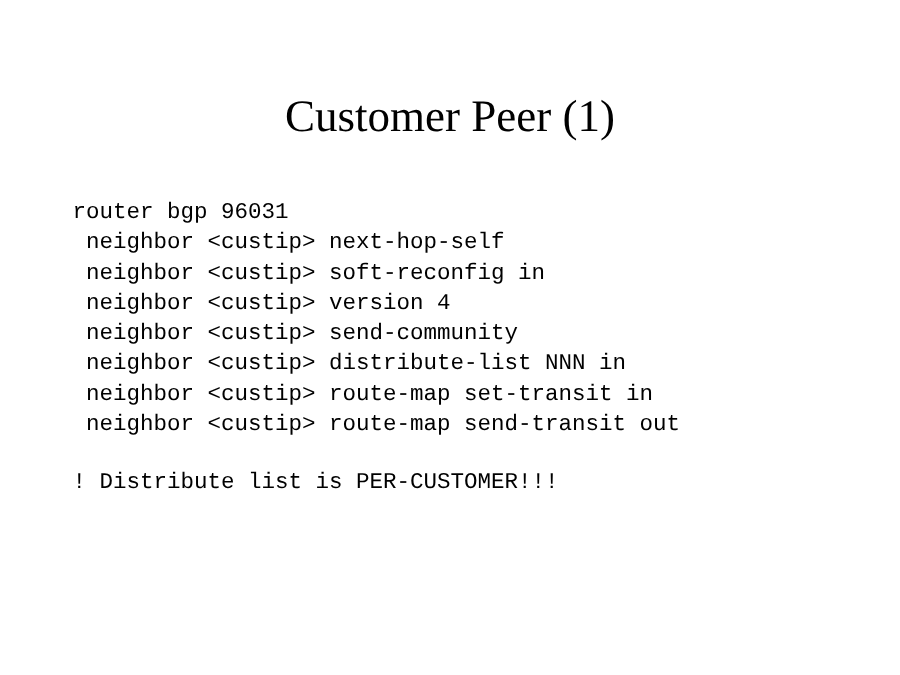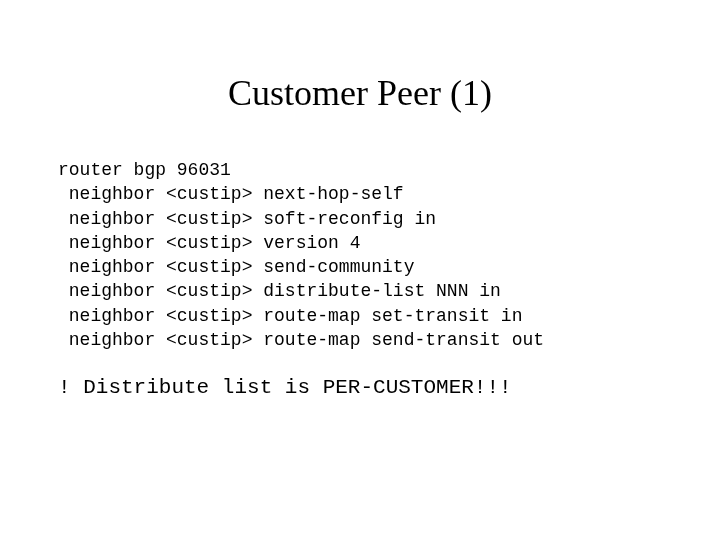--- a/index.html
+++ b/index.html
@@ -35,21 +35,21 @@
     font-family: "Courier New", Courier, monospace;
     font-size: 18px;
     line-height: 1.35;
     white-space: pre;
   }
   .note {
     position: absolute;
     top: 376px;
     left: 58px;
     font-family: "Courier New", Courier, monospace;
-    font-size: 21px;
+    font-size: 18px;
     white-space: pre;
   }
 </style>
 </head>
 <body>
 
 <div class="slide">
   <div class="title">Customer Peer (1)</div>
 
   <div class="code-block"><span>router bgp 96031</span>

